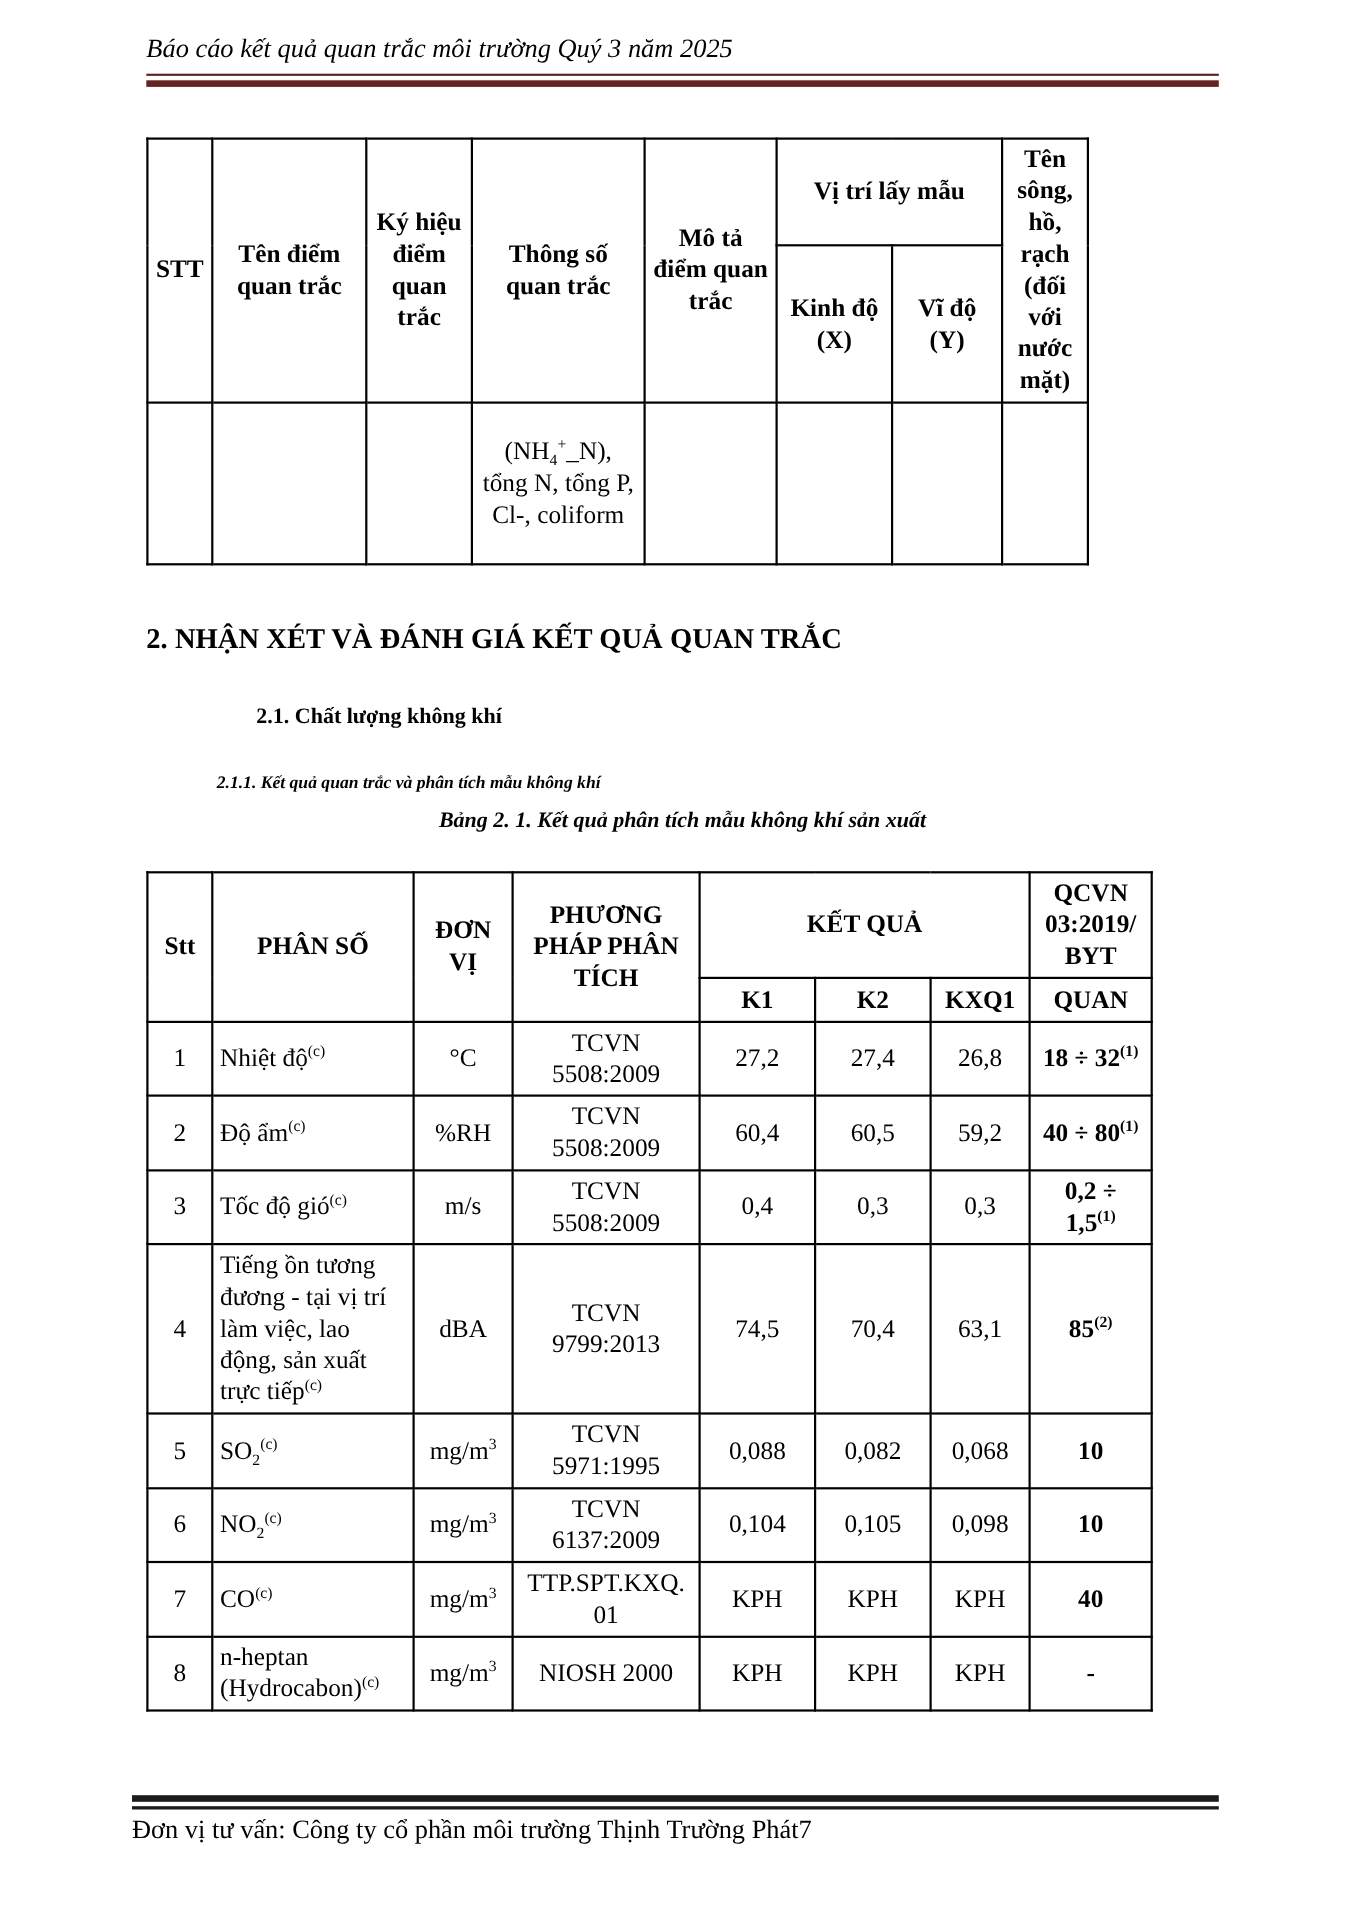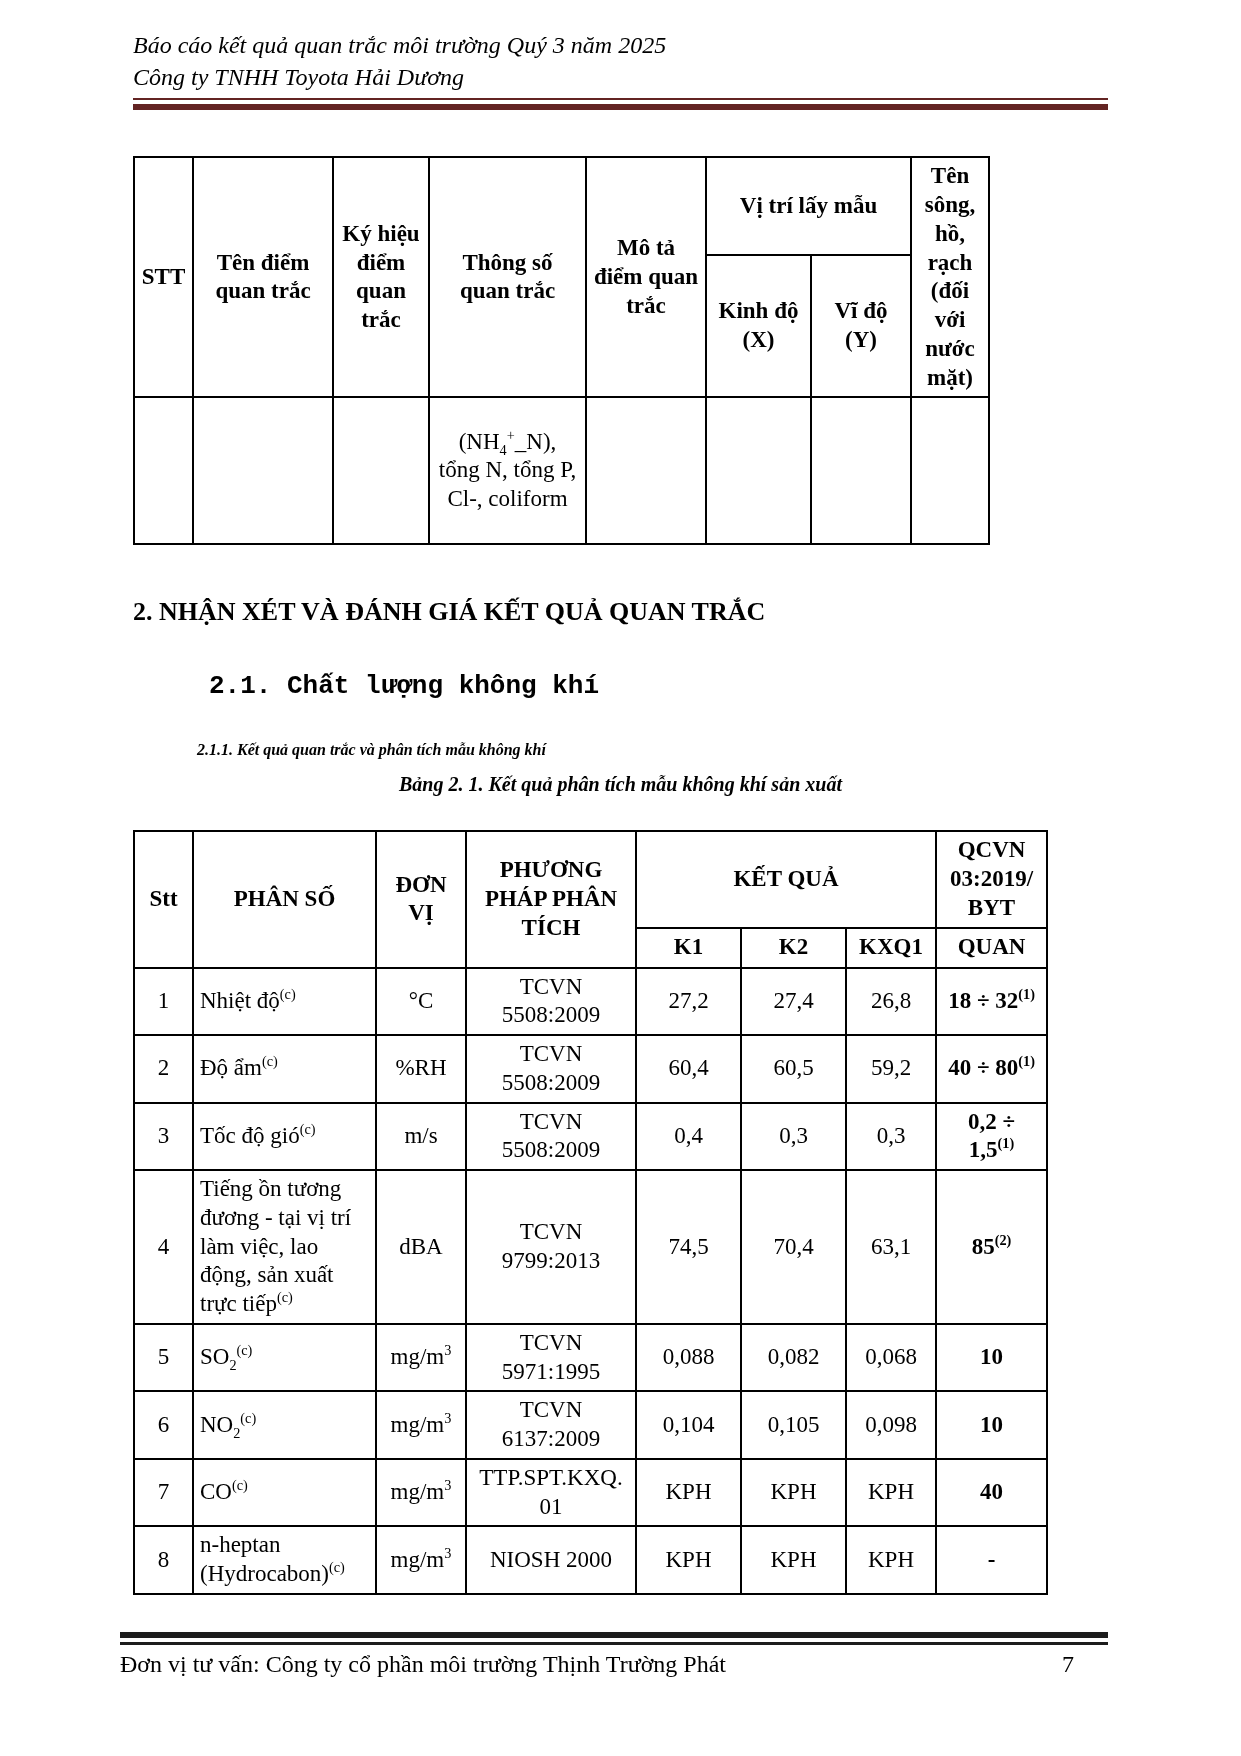--- a/index.html
+++ b/index.html
@@ -23,43 +23,42 @@
   th { font-weight:bold; }
   sup { font-size:62%; line-height:0; vertical-align:super; }
   sub { font-size:62%; line-height:0; vertical-align:sub; }
 
   #t1 { width:855px; margin-top:46px; }
   #t1 .r1 { height:88px; }
   #t1 .r2 { height:128px; }
   #t1 .r3 { height:147px; }
 
   .h2   { font-size:26px; font-weight:bold; margin:52px 0 0 0; }
-  .h21  { font-size:26px; font-weight:bold; margin:44px 0 0 76px;font-family:Liberation Mono, monospace; }
+  .h21  { font-size:20px; font-weight:bold; margin:44px 0 0 100px; }
   .h211 { font-size:16px; font-weight:bold; font-style:italic; margin:40px 0 0 64px; }
   .tcaption { font-size:20px; font-weight:bold; font-style:italic; text-align:center; margin:14px 0 0 0; }
 
   #t2 { width:913px; margin-top:34px; }
   #t2 .hr1 { height:78px; }
   #t2 .hr2 { height:40px; }
   #t2 td.left { text-align:left; }
   #t2 td.stel { font-weight:bold; }
 
   
   .pg-footer { position:absolute; left:120px; top:1632px; width:988px; }
-  .footer-line { display:flex; justify-content:space-between; font-size:24px; margin-top:6px; }
+  .footer-line { display:flex; font-size:24px; margin-top:6px; }
   .footer-line .pno { padding-right:34px; }
 </style>
 </head>
 <body>
 
 <div class="content">
 
   <div class="pg-header">
     <div>Báo cáo kết quả quan trắc môi trường Quý 3 năm 2025</div>
-    <div>Công ty TNHH Toyota Hải Dương</div>
   </div>
   <div class="rule-top" style="border-color: rgb(99, 36, 35);"></div>
 
   <table id="t1">
     <colgroup>
       <col style="width:59px">
         <col style="width:140px">
         <col style="width:96px">
         <col style="width:157px">
       <col style="width:120px">

